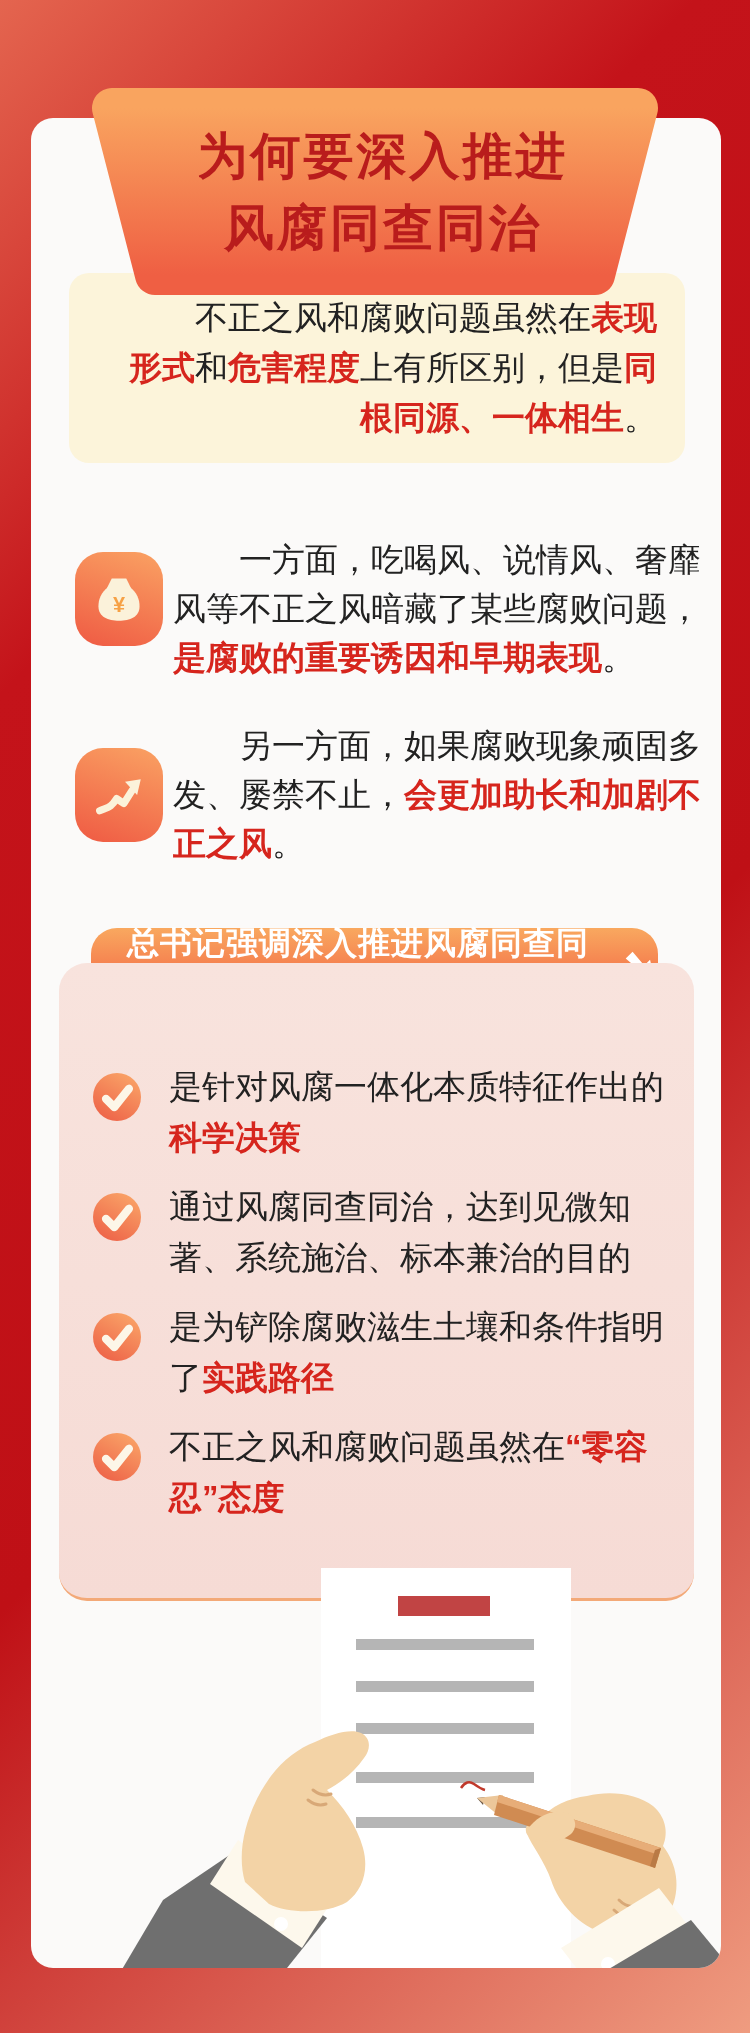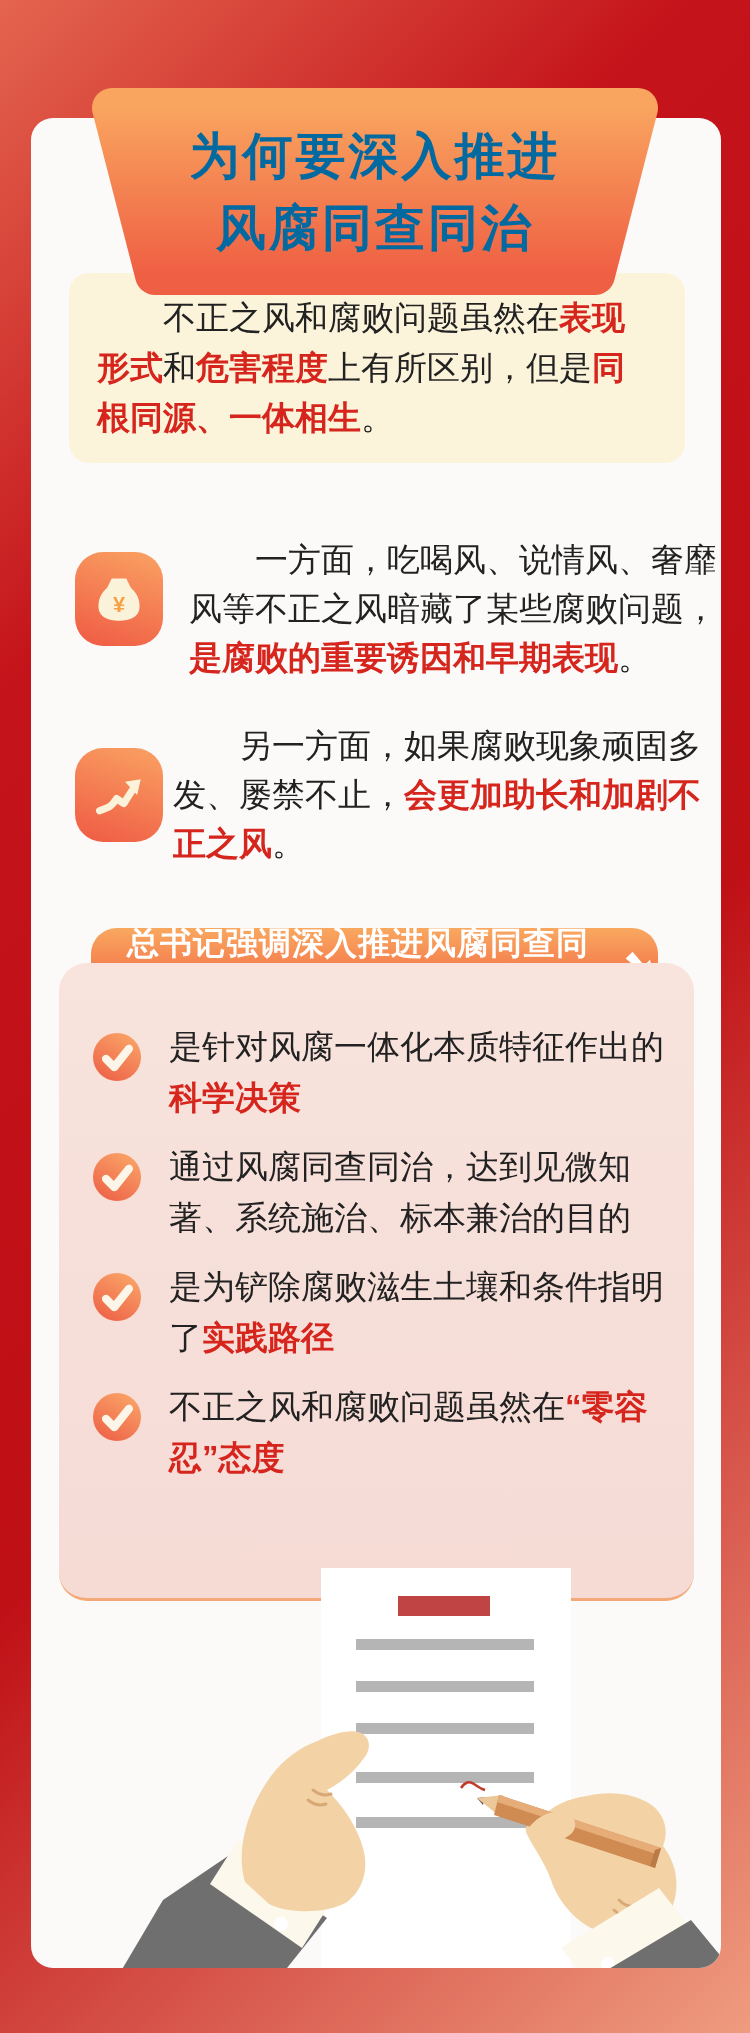--- a/index.html
+++ b/index.html
@@ -9,60 +9,60 @@
     background:linear-gradient(135deg,#e4654f 0%,#c4131a 25%,#bf1016 58%,#ef9c80 100%);
   }
   .card{
     position:absolute;left:31px;top:118px;width:690px;height:1850px;
     background:#fbfaf9;border-radius:22px;overflow:hidden;
   }
   
   .title-banner{position:absolute;left:92px;top:88px;width:566px;height:207px;}
   .title-banner svg{position:absolute;left:0;top:0;}
   .title-text{
-    position:absolute;left:0;top:0;width:100%;height:100%;
+    position:absolute;left:8px;top:0;width:100%;height:100%;
     display:flex;flex-direction:column;justify-content:center;align-items:center;
-    color:#0369a1;font-family:"Liberation Serif",serif;font-weight:700;
+    color:#b91c1c;font-family:"Liberation Serif",serif;font-weight:700;
     font-size:50px;line-height:72px;letter-spacing:3px;text-align:center;
   }
   
   .intro-box{
     position:absolute;left:38px;top:155px;width:616px;box-sizing:border-box;
     padding:20px 28px;border-radius:20px;background:#fcf4da;
-    font-size:33px;line-height:50px;color:#222;font-weight:500;text-indent:2em;
+    font-size:33px;line-height:50px;color:#222;font-weight:500;text-indent:2em;text-align:right;
   }
   .em{color:#d6251d;font-weight:700;}
   
   .picon{
     position:absolute;width:88px;height:94px;border-radius:28px;
     background:linear-gradient(200deg,#faa263,#ef5a43);
     display:flex;align-items:center;justify-content:center;
   }
   .picon-1{left:44px;top:434px;}
   .picon-2{left:44px;top:630px;}
   .ptext{
     position:absolute;left:142px;width:532px;
     font-size:33px;line-height:49px;color:#222;font-weight:500;text-indent:2em;
   }
-  .ptext-1{top:417px;margin-left:16px;}
+  .ptext-1{top:417px;}
   .ptext-2{top:603px;}
   
   .strong-banner{
     position:absolute;left:60px;top:810px;width:567px;height:76px;border-radius:26px;
     background:linear-gradient(180deg,#f9a85f,#f15b40);
     display:flex;align-items:center;box-sizing:border-box;padding-left:36px;
     color:#fff;font-size:32px;font-weight:700;letter-spacing:1px;
   }
   .strong-banner .arrow{margin-left:12px;flex:none;display:flex;}
   
   .pink-card{
     position:absolute;left:28px;top:845px;width:635px;height:638px;border-radius:28px;
     background:linear-gradient(180deg,#f8e3dd,#f6dbd5);
     border-bottom:3px solid #f3a978;box-sizing:border-box;
-    padding:58px 0 0 30px;
+    padding:98px 0 0 30px;
   }
   .check-item{display:flex;margin-bottom:18px;}
   .check-icon{
     width:48px;height:48px;border-radius:50%;flex:none;
     margin:12px 28px 0 4px;
     background:linear-gradient(210deg,#fbaa6a,#ec5c45);
     display:flex;align-items:center;justify-content:center;
   }
   .check-text{width:528px;font-size:33px;line-height:51px;color:#222;font-weight:500;}
   

